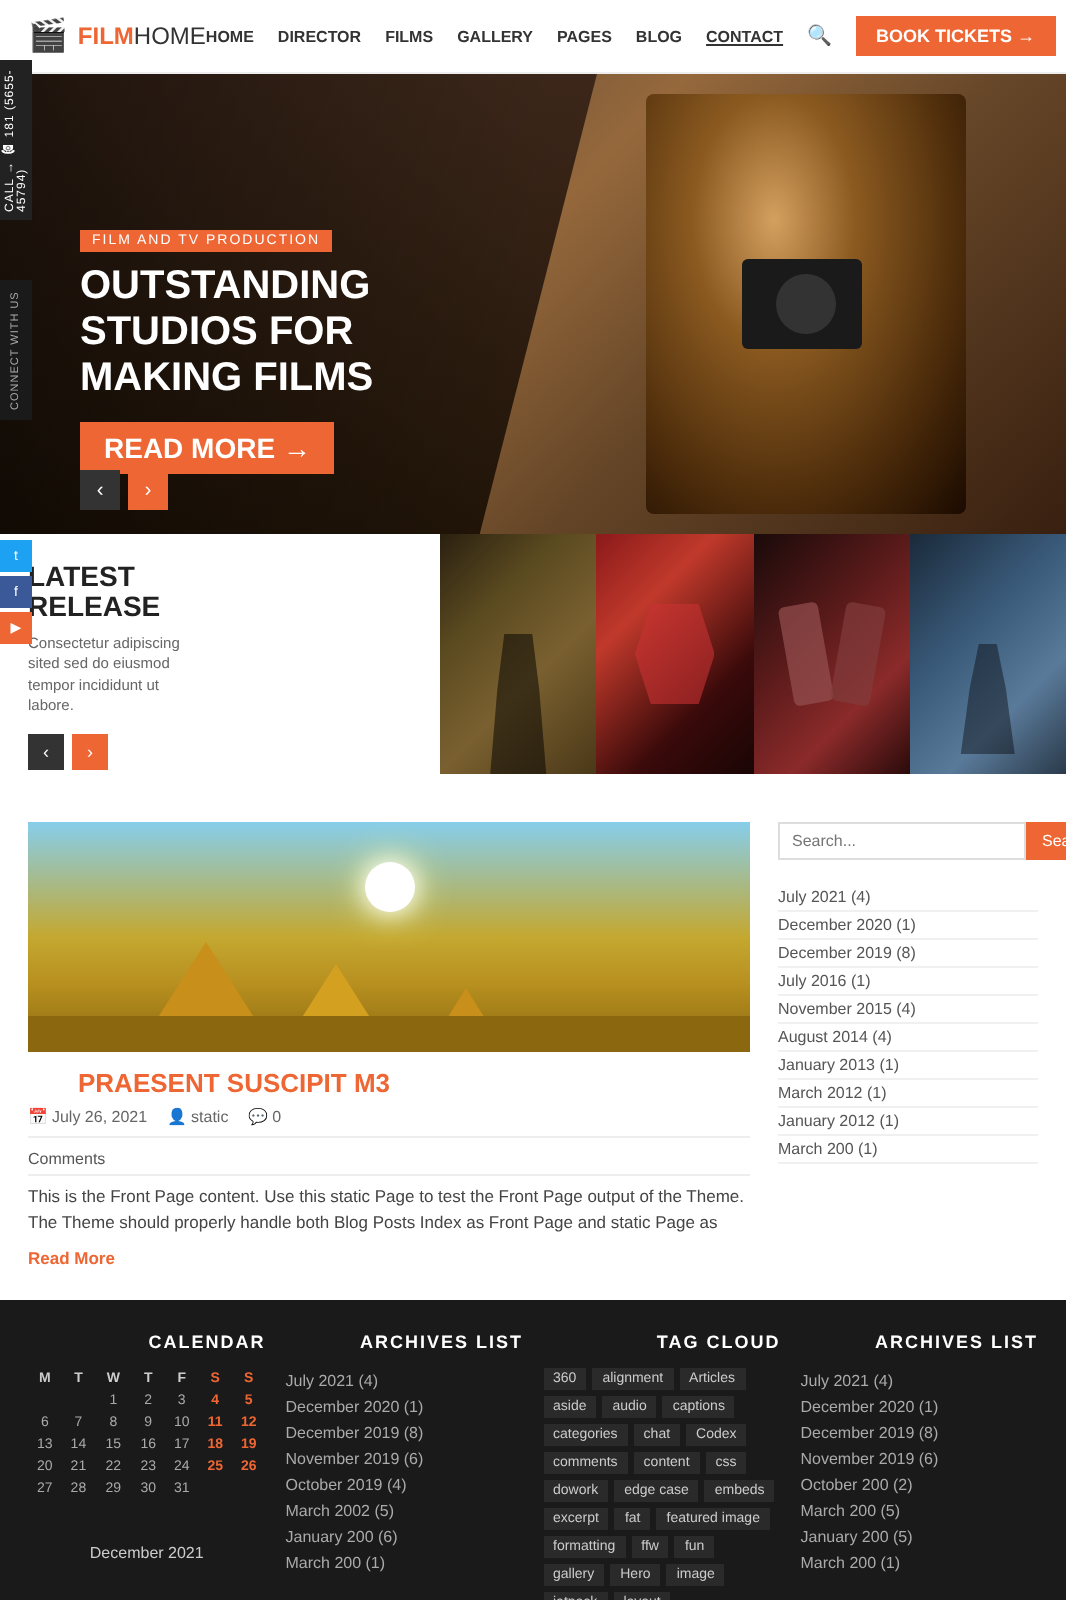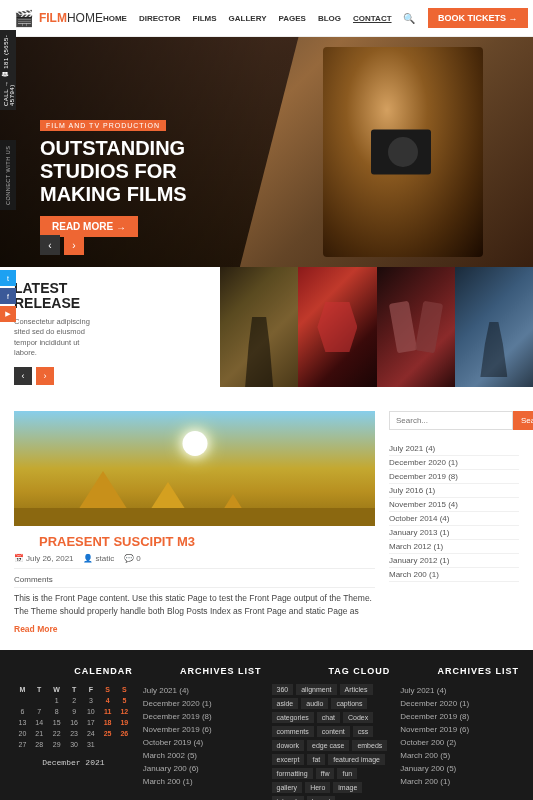--- a/index.html
+++ b/index.html
@@ -14,21 +14,21 @@
     .side-icon { width: 18px; height: 18px; background: #ccc; border-radius: 50%; display: flex; align-items: center; justify-content: center; font-size: 8px; color: #fff; cursor: pointer; }
     .side-icon.tw { background: #1da1f2; }
     .side-icon.fb { background: #3b5998; }
     .side-icon.yt { background: #e63; }
 
     
     .hero { position: relative; height: 230px; background: linear-gradient(to bottom, #4a3020, #2a1a0a); overflow: hidden; }
     .hero-content { position: absolute; bottom: 30px; left: 40px; color: #fff; }
     .hero-tag { background: #e63; color: #fff; font-size: 7px; padding: 2px 6px; text-transform: uppercase; letter-spacing: 1px; display: inline-block; margin-bottom: 6px; }
     .hero-title { font-size: 20px; font-weight: 900; text-transform: uppercase; line-height: 1.15; margin-bottom: 10px; max-width: 220px; }
-    .hero-btn { background: #e63; color: #fff; padding: 5px 12px; font-size: 10px; font-weight: bold; text-transform: uppercase; cursor: pointer; display: inline-flex; align-items: center; gap: 4px; }
+    .hero-btn { background: #e63; color: #fff; padding: 5px 12px; font-size: 14px; font-weight: bold; text-transform: uppercase; cursor: pointer; display: inline-flex; align-items: center; gap: 4px; }
     .hero-arrows { position: absolute; bottom: 10px; left: 40px; display: flex; gap: 4px; }
     .arrow-btn { width: 20px; height: 20px; background: #333; color: #fff; display: flex; align-items: center; justify-content: center; font-size: 10px; cursor: pointer; }
     .arrow-btn.red { background: #e63; }
 
     
     .gallery-row { display: flex; gap: 0; height: 120px; margin-left: 110px; }
     .gallery-item { flex: 1; overflow: hidden; position: relative; }
     .gallery-item .img-placeholder { width: 100%; height: 100%; }
     .img-soldier { background: linear-gradient(135deg, #3a2e1e 0%, #6b5a3e 50%, #4a3828 100%); }
     .latest-left { width: 110px; background: #fff; padding: 14px 10px 10px 14px; flex-shrink: 0; }
@@ -63,21 +63,21 @@
     
     .footer { background: #1a1a1a; color: #ccc; padding: 16px 14px 8px; }
     .footer-grid { display: grid; grid-template-columns: 1fr 1fr 1fr 1fr; gap: 10px; margin-bottom: 12px; }
     .footer-section-title { font-size: 9px; font-weight: bold; text-transform: uppercase; color: #fff; margin-bottom: 8px; letter-spacing: 1px; text-align: right; }
     
     
     .calendar-table { width: 100%; border-collapse: collapse; }
     .calendar-table th { font-size: 7px; color: #ccc; text-align: center; padding: 2px; }
     .calendar-table td { font-size: 7px; color: #aaa; text-align: center; padding: 2px 1px; cursor: pointer; }
     .calendar-table td.red { color: #e63; font-weight: bold; }
-    .calendar-month { font-size: 8px; color: #ccc; margin-top: 8px; text-align: center; font-family: Liberation Mono, monospace; }
+    .calendar-month { font-size: 8px; color: #ccc; margin-top: 22px; text-align: center; }
     
     .footer-list { list-style: none; }
     .footer-list li { font-size: 8px; color: #aaa; padding: 2px 0; cursor: pointer; }
 
     
     .tag-cloud { display: flex; flex-wrap: wrap; gap: 3px; }
     .tag { font-size: 7px; color: #ccc; background: #2a2a2a; padding: 2px 5px; cursor: pointer; }
 
     
     .call-bar { position: absolute; left: 0; top: 30px; width: 16px; background: #222; color: #fff; font-size: 6px; writing-mode: vertical-rl; transform: rotate(180deg); padding: 4px 2px; letter-spacing: 0.5px; z-index: 20; height: 80px; display: flex; align-items: center; justify-content: center; }
@@ -232,21 +232,21 @@
     <div class="search-box">
       <input class="search-input" type="text" placeholder="Search..." style="">
       <button class="search-btn">Search</button>
     </div>
     <ul class="archive-list">
       <li>July 2021 (4)</li>
       <li>December 2020 (1)</li>
       <li>December 2019 (8)</li>
       <li>July 2016 (1)</li>
       <li>November 2015 (4)</li>
-      <li>October 2014 (4)</li>
+      <li>August 2014 (4)</li>
       <li>January 2013 (1)</li>
       <li>March 2012 (1)</li>
       <li>January 2012 (1)</li>
       <li>March 200 (1)</li>
     </ul>
   </div>
 </div>
 
 <div class="footer">
   <div class="footer-grid">

